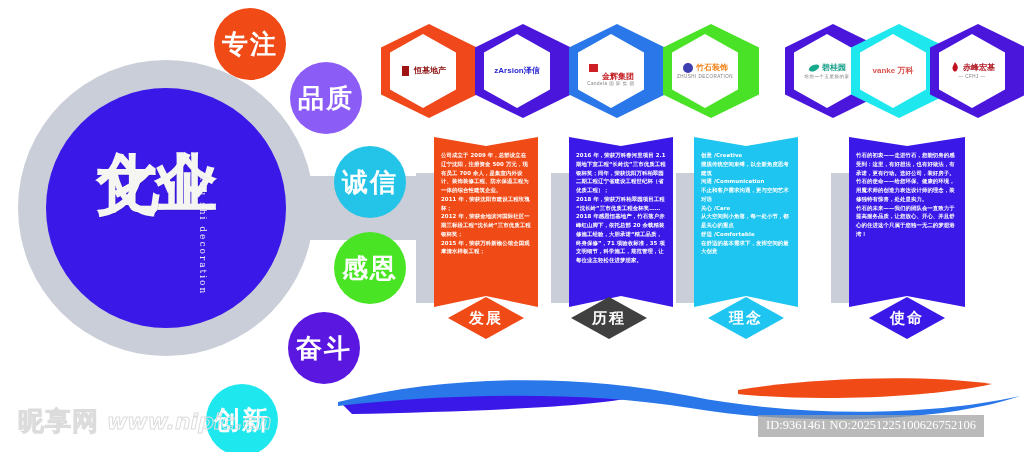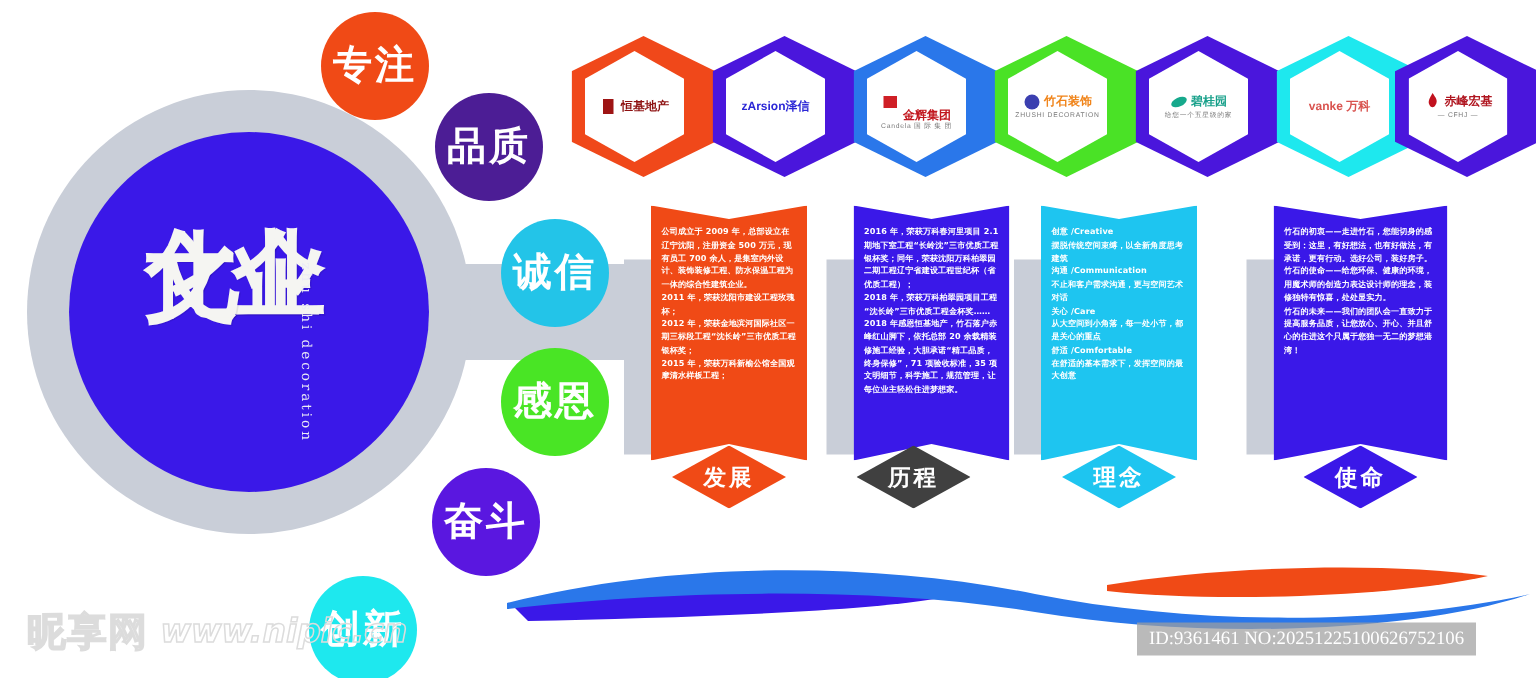--- a/index.html
+++ b/index.html
@@ -143,21 +143,21 @@
   <div class="emblem-ring"></div>
   <div class="emblem-core"></div>
   <div class="emblem-title">企业
 文化</div>
   <div class="emblem-pinyin">zhu shi decoration</div>
 
   <div id="values-layer">
       <div class="value-circle" style="left: 214px; top: 8px; width: 72px; height: 72px; background: rgb(240, 74, 22); font-size: 26px;">
         <span>专注</span>
       </div>
-      <div class="value-circle" style="left: 290px; top: 62px; width: 72px; height: 72px; background: #4c1d95; font-size: 26px;">
+      <div class="value-circle" style="left: 290px; top: 62px; width: 72px; height: 72px; background: #8b5cf6; font-size: 26px;">
         <span>品质</span>
       </div>
       <div class="value-circle" style="left: 334px; top: 146px; width: 72px; height: 72px; background: rgb(35, 196, 232); font-size: 26px;">
         <span>诚信</span>
       </div>
       <div class="value-circle" style="left: 334px; top: 232px; width: 72px; height: 72px; background: rgb(73, 229, 37); font-size: 26px;">
         <span>感恩</span>
       </div>
       <div class="value-circle" style="left: 288px; top: 312px; width: 72px; height: 72px; background: rgb(90, 23, 224); font-size: 26px;">
         <span>奋斗</span>
@@ -208,21 +208,21 @@
         <div class="hex-logo">
           <div class="logo-row">
             <svg width="12" height="12" viewBox="0 0 12 12" class="logo-mark">
               <circle cx="6" cy="6" r="5" fill="#3b3fb0"></circle>
             </svg>
             <span class="l1" style="color: rgb(240, 132, 26);">竹石装饰</span>
           </div>
           <span class="l2" style="color: rgb(122, 122, 122);">ZHUSHI  DECORATION</span>
         </div>
       </div>
-      <div class="hex" style="left: 757px; top: 24px;">
+      <div class="hex" style="left: 785px; top: 24px;">
         <div class="outer" style="background: rgb(74, 22, 220);"></div>
         <div class="inner"></div>
         <div class="hex-logo">
           <div class="logo-row">
             <svg width="12" height="12" viewBox="0 0 12 12" class="logo-mark">
               <ellipse cx="6" cy="6" rx="5.5" ry="3" fill="#16a98c" transform="rotate(-25 6 6)"></ellipse>
             </svg>
             <span class="l1" style="color: rgb(23, 160, 138);">碧桂园</span>
           </div>
           <span class="l2" style="color: rgb(122, 122, 122);">给您一个五星级的家</span>

